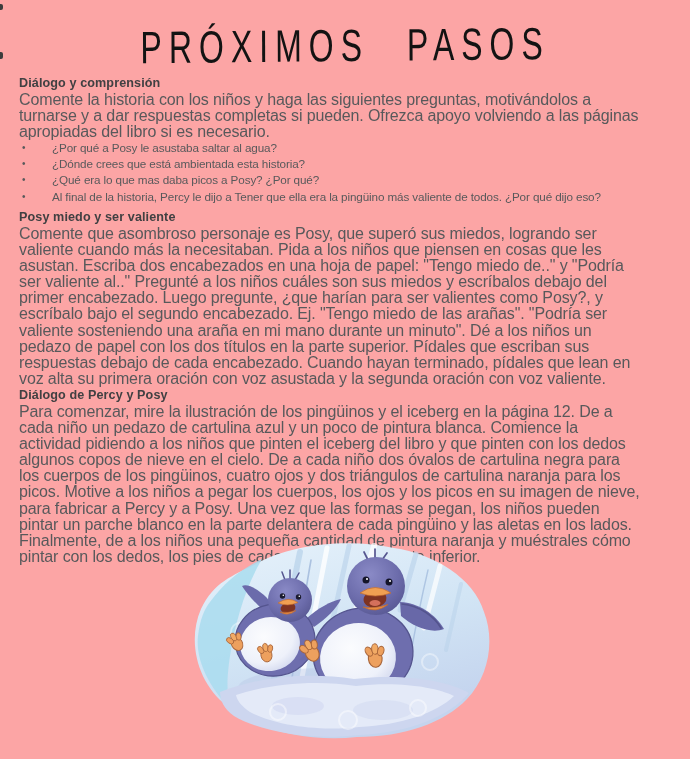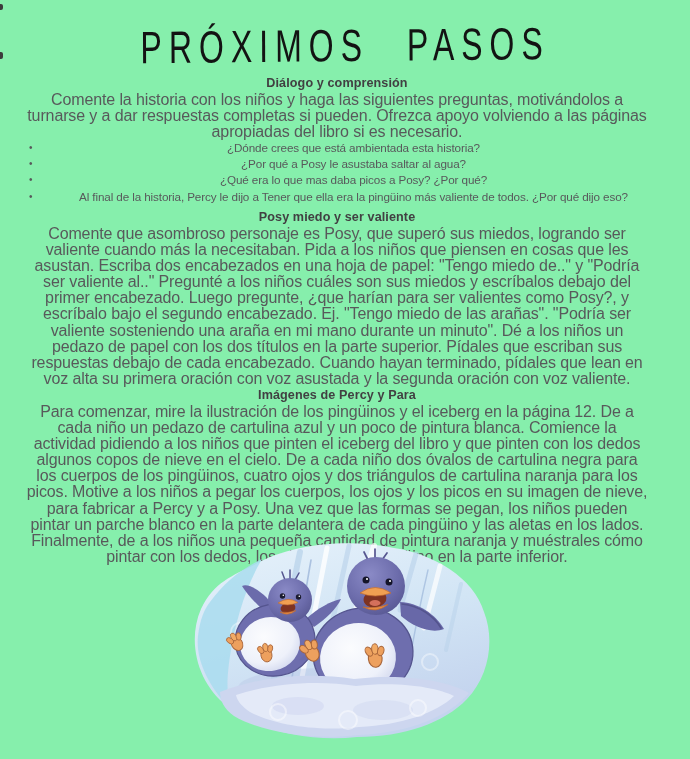--- a/index.html
+++ b/index.html
@@ -1,20 +1,20 @@
 <!DOCTYPE html>
 <html lang="es"><head>
 <meta charset="utf-8">
 <style>
   html, body { margin: 0; padding: 0; background: #ffffff; }
   .page {
     position: relative;
     width: 690px;
     height: 759px;
-    background: #86efac;
+    background: #fca5a5;
     font-family: "Liberation Sans", sans-serif;
     overflow: hidden;
   }
   .edge-speck {
     position: absolute;
     left: 0;
     width: 3px;
     background: #3c3c3c;
     border-radius: 0 2px 2px 0;
   }
@@ -32,24 +32,23 @@
     color: #131313;
     letter-spacing: 7px;
     word-spacing: 22px;
     transform: scaleY(1.42) rotate(-0.4deg);
     transform-origin: center top;
     white-space: nowrap;
   }
 
   .section {
     position: absolute;
-    left: 26px;
+    left: 19px;
     width: 622px;
     color: #58595b;
-    text-align: center;
   }
   .sec-1 { top: 76px; }
   .sec-2 { top: 210px; }
   .sec-3 { top: 388px; }
 
   .section h2 {
     margin: 0 0 2px 0;
     font-size: 12.6px;
     font-weight: 700;
     color: #414042;
@@ -99,34 +98,34 @@
 
   <div class="edge-speck speck-1"></div>
   <div class="edge-speck speck-2"></div>
 
   <div class="doc-title">PRÓXIMOS PASOS</div>
 
   <div class="section sec-1">
     <h2>Diálogo y comprensión</h2>
     <p>Comente la historia con los niños y haga las siguientes preguntas, motivándolos a turnarse y a dar respuestas completas si pueden. Ofrezca apoyo volviendo a las páginas apropiadas del libro si es necesario.</p>
     <ul class="question-list">
+      <li>¿Por qué a Posy le asustaba saltar al agua?</li>
       <li>¿Dónde crees que está ambientada esta historia?</li>
-      <li>¿Por qué a Posy le asustaba saltar al agua?</li>
       <li>¿Qué era lo que mas daba picos a Posy? ¿Por qué?</li>
       <li>Al final de la historia, Percy le dijo a Tener que ella era la pingüino más valiente de todos. ¿Por qué dijo eso?</li>
     </ul>
   </div>
 
   <div class="section sec-2">
     <h2>Posy miedo y ser valiente</h2>
     <p>Comente que asombroso personaje es Posy, que superó sus miedos, logrando ser valiente cuando más la necesitaban. Pida a los niños que piensen en cosas que les asustan. Escriba dos encabezados en una hoja de papel: "Tengo miedo de.." y "Podría ser valiente al.." Pregunté a los niños cuáles son sus miedos y escríbalos debajo del primer encabezado. Luego pregunte, ¿que harían para ser valientes como Posy?, y escríbalo bajo el segundo encabezado. Ej. "Tengo miedo de las arañas". "Podría ser valiente sosteniendo una araña en mi mano durante un minuto". Dé a los niños un pedazo de papel con los dos títulos en la parte superior. Pídales que escriban sus respuestas debajo de cada encabezado. Cuando hayan terminado, pídales que lean en voz alta su primera oración con voz asustada y la segunda oración con voz valiente.</p>
   </div>
 
   <div class="section sec-3">
-    <h2>Imágenes de Percy y Para</h2>
+    <h2>Diálogo de Percy y Posy</h2>
     <p>Para comenzar, mire la ilustración de los pingüinos y el iceberg en la página 12. De a cada niño un pedazo de cartulina azul y un poco de pintura blanca. Comience la actividad pidiendo a los niños que pinten el iceberg del libro y que pinten con los dedos algunos copos de nieve en el cielo. De a cada niño dos óvalos de cartulina negra para los cuerpos de los pingüinos, cuatro ojos y dos triángulos de cartulina naranja para los picos. Motive a los niños a pegar los cuerpos, los ojos y los picos en su imagen de nieve, para fabricar a Percy y a Posy. Una vez que las formas se pegan, los niños pueden pintar un parche blanco en la parte delantera de cada pingüino y las aletas en los lados. Finalmente, de a los niños una pequeña cantidad de pintura naranja y muéstrales cómo pintar con los dedos, los pies de cada pingüino en la parte inferior.</p>
   </div>
 
   <div class="illustration-wrap">
     <svg width="330" height="215" viewBox="0 0 330 215" xmlns="http://www.w3.org/2000/svg">
       <defs>
         <linearGradient id="iceGrad" x1="0" y1="0" x2="0.4" y2="1">
           <stop offset="0" stop-color="#e7f2fb"></stop>
           <stop offset="0.55" stop-color="#d2e5f5"></stop>
           <stop offset="1" stop-color="#c4d4ee"></stop>

